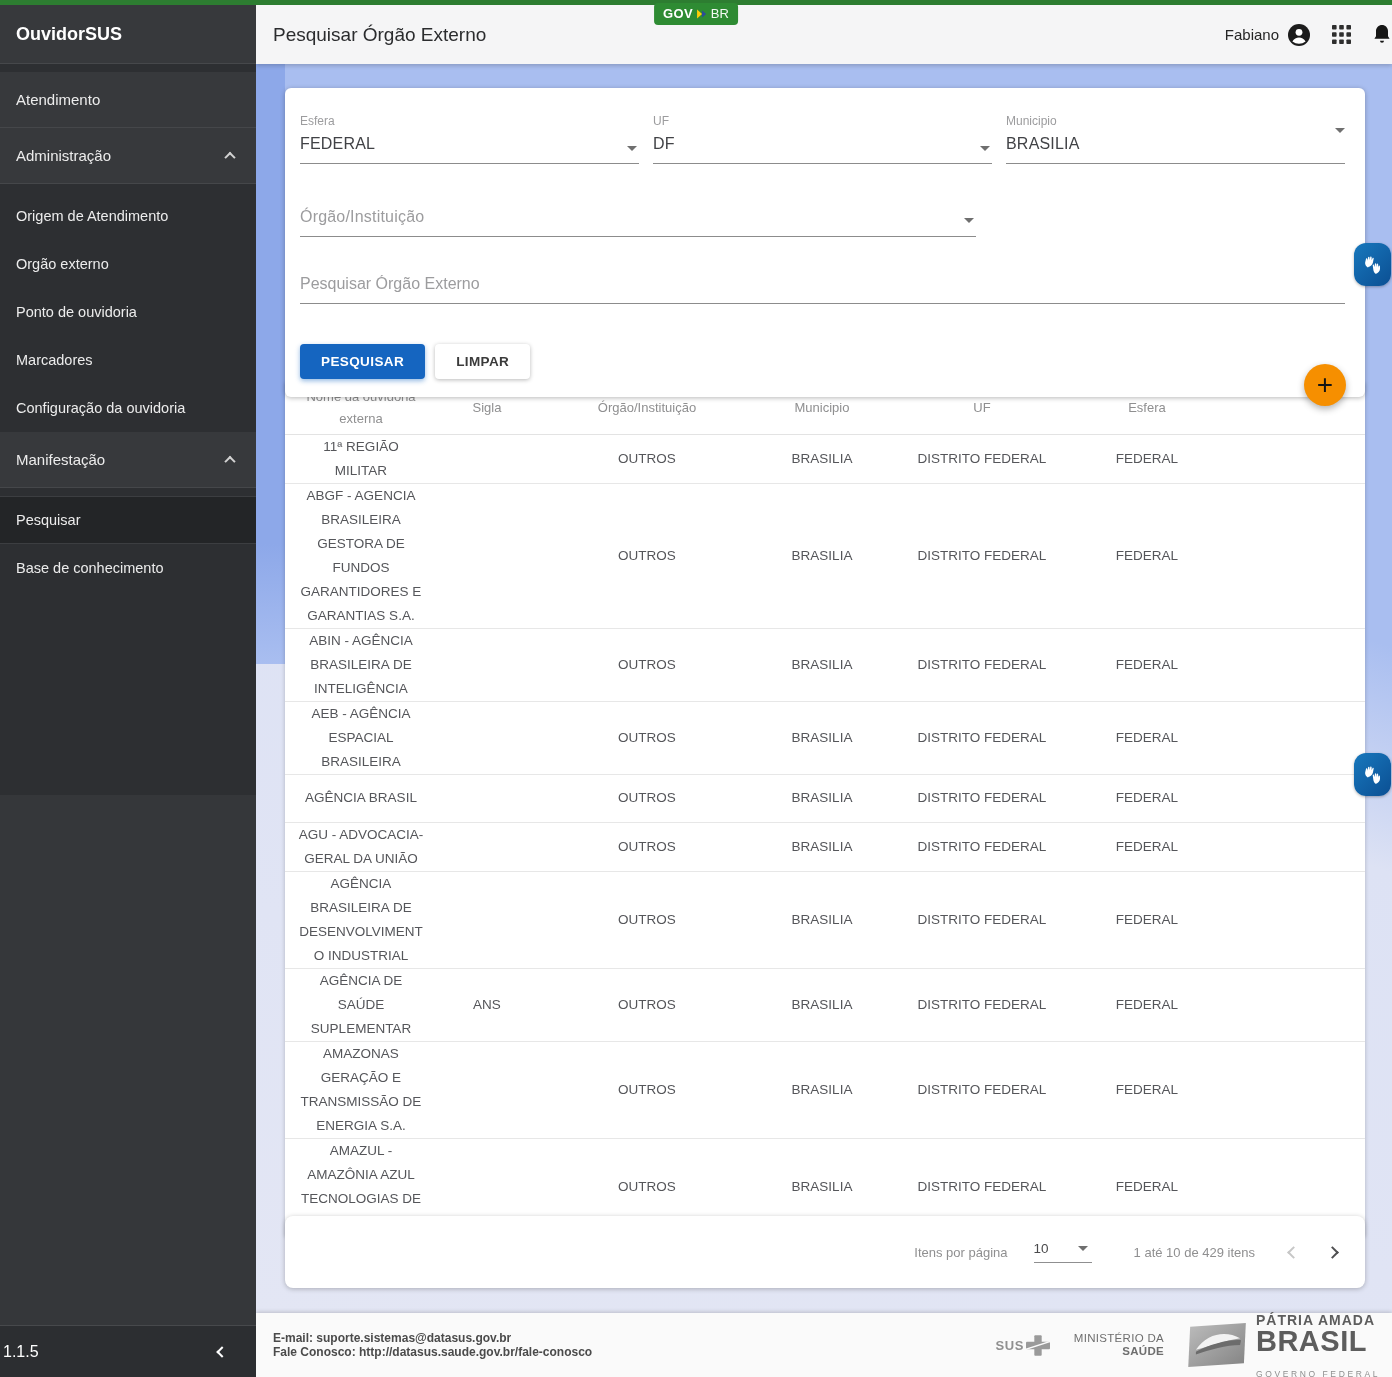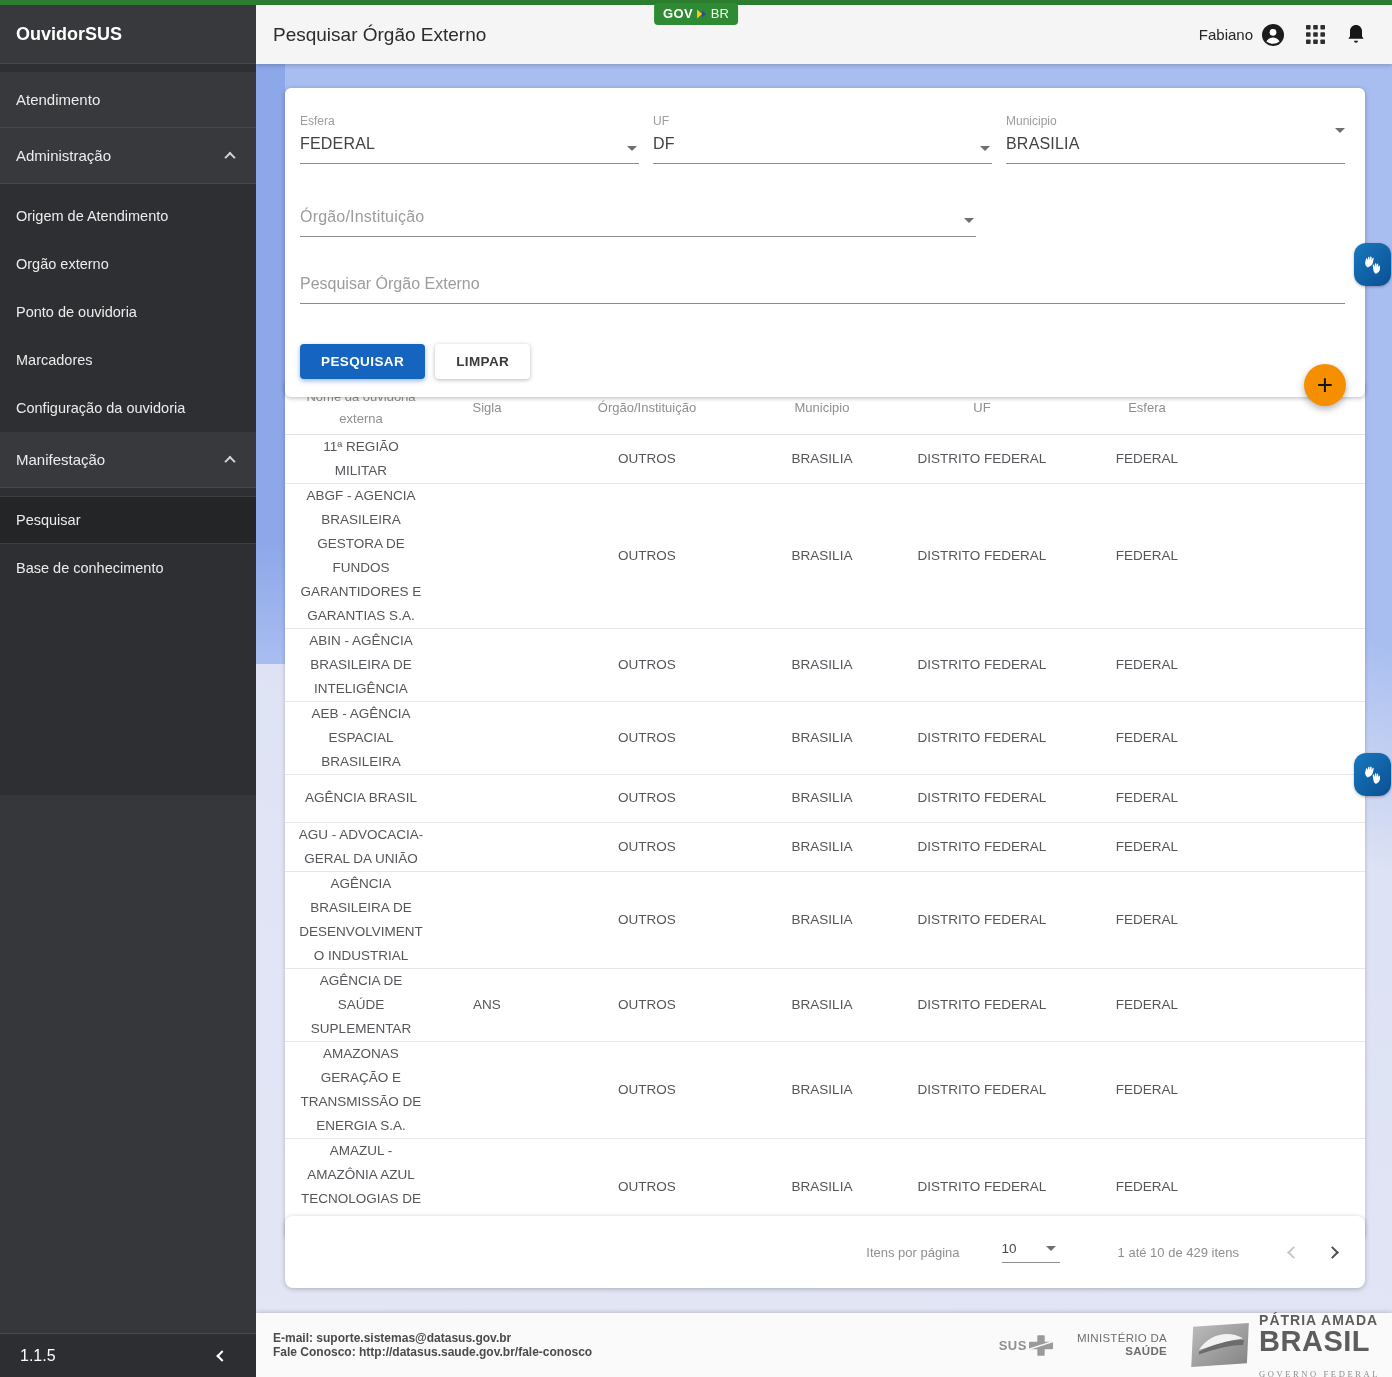--- a/index.html
+++ b/index.html
@@ -42,36 +42,36 @@
   .sb-sub { padding-top:8px; }
   .sb-subitem {
     height:48px; display:flex; align-items:center; padding:0 16px;
     font-size:14.5px; cursor:pointer;
   }
   .sb-subitem.active { background:#232527; border-top:1px solid #3c3e41; border-bottom:1px solid #3c3e41; }
   .chev { display:inline-block; width:8px; height:8px; border-right:2px solid #d2d2d2; border-bottom:2px solid #d2d2d2; }
   .chev.up { transform:rotate(-135deg) translate(-1px,-1px); }
   .chev.left { transform:rotate(135deg); border-color:#ffffff; }
   .sb-bottom {
-    position:absolute; bottom:0; left:0; width:100%; height:44px;
+    position:absolute; bottom:0; left:0; width:100%; height:52px;
     background:#2c2e31; border-top:1px solid #47494c;
     display:flex; align-items:center; justify-content:space-between;
-    padding:0 30px 0 20px; font-size:16px; color:#fff;
+    padding:0 30px 0 3px; font-size:16px; color:#fff;
   }
 
   
   .main { position:absolute; left:256px; top:5px; right:0; bottom:0; }
 
   .appbar {
     position:absolute; top:0; left:0; right:0; height:59px; background:#f5f5f6;
     box-shadow:0 2px 4px rgba(0,0,0,.18); z-index:20;
     display:flex; align-items:center;
   }
   .appbar-title { font-size:19px; font-weight:500; color:#2b2c2e; padding-left:17px; }
-  .appbar-right { margin-left:auto; display:flex; align-items:center; gap:21px; padding-right:26px; }
+  .appbar-right { margin-left:auto; display:flex; align-items:center; gap:21px; }
   .user-chip { display:flex; align-items:center; gap:8px; font-size:15px; color:#262626; cursor:pointer; }
   .icon-btn { display:flex; align-items:center; cursor:pointer; }
 
   
   .content { position:absolute; top:59px; bottom:64px; left:0; right:0; overflow:hidden; }
   .content-bg { position:absolute; inset:0;
     background:linear-gradient(198deg, #a9bef0 0%, #a9bef0 36%, #dde2f4 50%, #e3e6f4 100%); }
   .content-band { position:absolute; left:0; top:0; width:29px; height:600px;
     background:linear-gradient(180deg,#8da8e9 0%, #8da8e9 80%, #a9bef0 100%); }
 
@@ -122,21 +122,21 @@
   tbody td {
     font-size:13.5px; color:#55565a; text-align:center; vertical-align:middle;
     border-bottom:1px solid #e7e7e7; line-height:24px; height:48px; padding:0 6px;
   }
   tbody td.c-name { padding:0 11px; overflow-wrap:break-word; word-break:break-word; }
 
   
   .pagination-card {
     position:absolute; left:29px; top:1152px; width:1080px; height:72px;
     background:#fff; border-radius:8px; box-shadow:0 1px 5px rgba(0,0,0,.25); z-index:6;
-    display:flex; align-items:center; justify-content:flex-end; gap:42px; padding-right:28px;
+    display:flex; align-items:center; justify-content:flex-end; gap:26px; padding-right:28px;
     font-size:13px; color:#8f8f90;
   }
   .pp-select { position:relative; width:58px; border-bottom:1px solid #8f8f90; padding-bottom:6px;
     color:#4a4a4c; font-size:13.5px; cursor:pointer; }
   .pp-select .sel-arrow { top:5px; right:4px; }
   .pag-range { margin-left:16px; }
   .pag-nav { display:flex; gap:30px; margin-left:8px; }
   .pchev { display:inline-block; width:9px; height:9px; border-right:2.5px solid #4f4f51; border-bottom:2.5px solid #4f4f51; cursor:pointer; }
   .pchev.prev { transform:rotate(135deg); border-color:#c7c7c7; }
   .pchev.next { transform:rotate(-45deg); }
@@ -150,21 +150,21 @@
   .footer-text { padding-left:17px; font-size:12px; font-weight:bold; color:#4b4b4b; line-height:14px; }
   .footer-logos { margin-left:auto; display:flex; align-items:center; gap:24px; padding-right:12px; }
   .sus-logo { display:flex; align-items:center; gap:2px; }
   .sus-word { font-size:13px; font-weight:bold; color:#8f8f8f; letter-spacing:.5px;margin-left:43px; }
   .ministry { text-align:right; font-size:11.5px; color:#6e6e6e; line-height:13px; letter-spacing:.3px; }
   .ministry .b { font-weight:bold; }
   .brand { display:flex; align-items:center; gap:8px; }
   .brand-text { display:flex; flex-direction:column; }
   .brand-l1 { font-size:14px; font-weight:bold; color:#5d5d5d; letter-spacing:1px; }
   .brand-l2 { font-size:29px; font-weight:bold; color:#5d5d5d; line-height:27px; letter-spacing:.5px; }
-  .brand-l3 { font-size:8.5px; color:#8e8e8e; letter-spacing:2.6px; margin-top:14px;font-family:Liberation Serif, serif; }
+  .brand-l3 { font-size:8.5px; color:#8e8e8e; letter-spacing:2.6px; margin-top:14px; }
 
   
   .vlibras {
     position:absolute; left:1354px; width:37px; height:43px; border-radius:12px;
     background:linear-gradient(135deg,#1878bd 0%, #0b4f93 100%);
     display:flex; align-items:center; justify-content:center; cursor:pointer; z-index:70;
     box-shadow:0 1px 3px rgba(0,0,0,.3);
   }
   .vlibras.v1 { top:243px; } .vlibras.v2 { top:753px; }
 </style>

